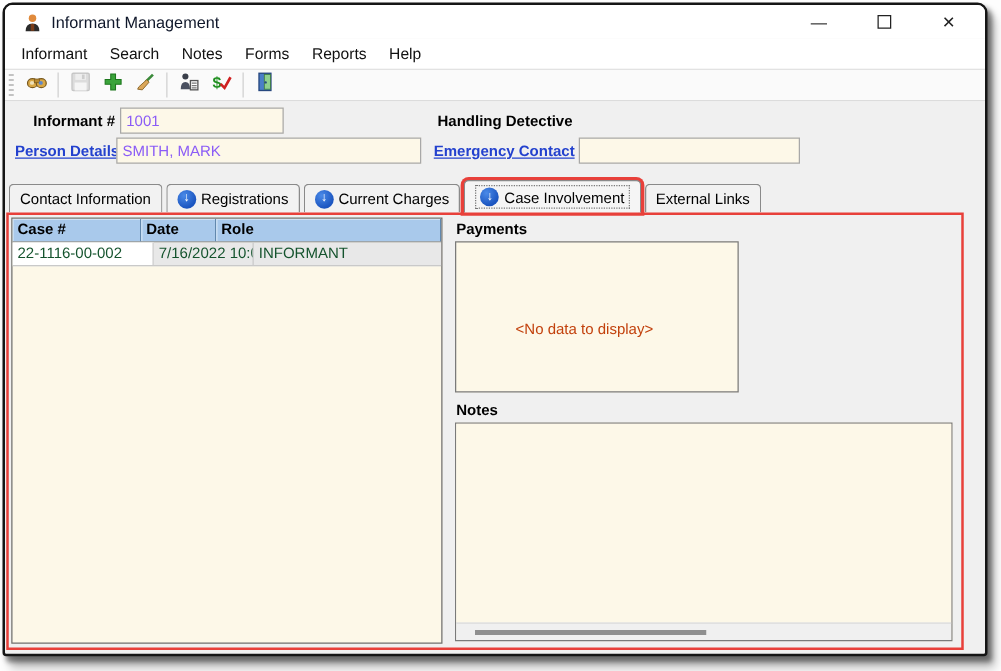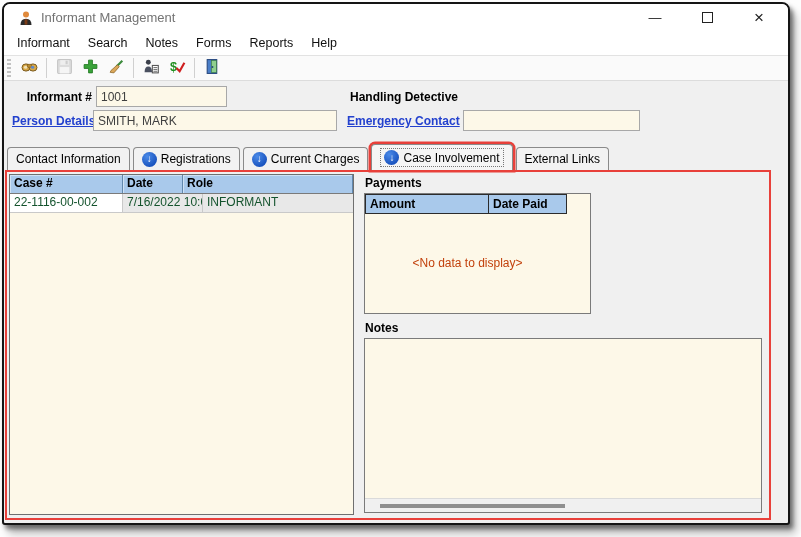--- a/index.html
+++ b/index.html
@@ -8,21 +8,21 @@
   .window {
     position:absolute; left:2px; top:2px; width:788px; height:523px;
     background:#f0f0f0; border:2px solid #151515;
     border-radius:8px 8px 3px 3px;
     box-shadow:3px 4px 4px rgba(0,0,0,.45), 6px 9px 8px rgba(0,0,0,.25);
   }
 
   
   .titlebar { position:absolute; left:0; top:0; right:0; height:27px; background:#ffffff; border-radius:6px 6px 0 0; display:flex; align-items:center; }
   .app-icon { width:16px; height:16px; margin:0 7px 0 14px; display:inline-block; }
-  .title-text { font-size:13px; color:#737373; }
+  .title-text { font-size:13px; color:#0f172a; }
   .win-controls { position:absolute; right:10px; top:0; height:27px; display:flex; align-items:center; gap:14px; }
   .win-btn { width:38px; height:24px; display:flex; align-items:center; justify-content:center; font-size:14px; color:#222; cursor:default; }
   .win-btn.min { font-size:13px; }
   .win-btn.max span { display:block; width:11px; height:11px; border:1.4px solid #222; }
   .win-btn.close { font-size:17px; }
 
   
   .menubar { position:absolute; left:0; top:27px; right:0; height:24px; background:#ffffff; display:flex; align-items:center; padding-left:4px; }
   .menu-item { font-size:12.5px; color:#111; padding:3px 9px; }
 
@@ -31,21 +31,21 @@
   .grip { width:4px; height:18px; margin-right:5px; background:repeating-linear-gradient(to bottom,#c2c2c2 0 2px, transparent 2px 4px); }
   .tool-btn { width:26px; height:22px; display:flex; align-items:center; justify-content:center; }
   .tool-btn svg { width:17px; height:17px; }
   .tool-btn.disabled { opacity:.5; filter:grayscale(1); }
   .tool-sep { width:1px; height:20px; background:#d0d0d0; margin:0 4px; }
 
   
   .formarea { position:absolute; left:0; top:77px; right:0; height:61px; background:#f0f0f0;padding-left:28px; }
   .flabel { position:absolute; font-size:12px; font-weight:bold; color:#000; text-align:right; white-space:nowrap; }
   .flink  { position:absolute; font-size:12px; font-weight:bold; color:#2341ce; text-decoration:underline; white-space:nowrap; cursor:pointer; }
-  .ffield { position:absolute; height:21px; background:#fdf8e8; border:1px solid #a8a8a8; font-family:"Liberation Sans",sans-serif; font-size:12px; color:#404040; padding:1px 4px; }
+  .ffield { position:absolute; height:21px; background:#fdf8e8; border:1px solid #a8a8a8; font-family:"Liberation Sans",sans-serif; font-size:12px; color:#8b5cf6; padding:1px 4px; }
   .combo  { position:absolute; height:21px; background:#fdf8e8; border:1px solid #a8a8a8; font-size:12px; color:#111; display:flex; align-items:center; padding-left:4px; }
   .combo .arrow { position:absolute; right:2px; top:2px; bottom:2px; width:15px; display:flex; align-items:center; justify-content:center; font-size:7px; color:#222; }
 
   
   .tabbar { position:absolute; left:3px; top:139px; right:0; height:27px; display:flex; align-items:flex-end; }
   .tab { display:flex; align-items:center; gap:4px; height:23px; padding:0 8px; margin-right:3px; background:#f2f2f2; border:1px solid #8a8a8a; border-bottom:none; border-radius:4px 4px 0 0; font-size:12px; color:#000; white-space:nowrap; }
   .tab.active { height:26px; background:#f5f5f5; position:relative; z-index:3; }
   .tab.annotated { box-shadow:0 0 0 2.5px #e8403a; }
   .tab-focus { display:flex; align-items:center; gap:4px; border:1px dotted #777; padding:1px 3px; }
   .tab-ico { width:15px; height:15px; border-radius:50%; background:radial-gradient(circle at 35% 30%, #4a8ae8, #1b55c0 70%); color:#fff; font-size:10px; font-weight:bold; display:flex; align-items:center; justify-content:center; line-height:1; flex:0 0 auto; }
@@ -196,38 +196,34 @@
     </div>
     <div class="tab">
       <span>External Links</span>
     </div>
   </div>
 
   <div class="content">
 
     <div class="case-panel">
       <div class="grid-header">
-        <div class="gh-cell" style="width:113px;">Case #</div>
+        <div class="gh-cell" style="width:103px;">Case #</div>
         <div class="gh-cell" style="width:60px;">Date</div>
         <div class="gh-cell" style="flex:1;">Role</div>
       </div>
       <div class="grid-row">
         <div class="gr-cell focused" style="width:113px;">22-1116-00-002</div>
         <div class="gr-cell" style="width:80px;">7/16/2022 10:0</div>
         <div class="gr-cell" style="flex:1; border-right:none;">INFORMANT</div>
       </div>
     </div>
 
     <div class="right-region">
       <span class="section-label" style="left:8px; top:4px;">Payments</span>
       <div class="payments-box">
-        <div class="pay-header">
-          <div class="ph-cell" style="width:124px;">Amount</div>
-          <div class="ph-cell" style="width:78px;">Date Paid</div>
-        </div>
         <div class="no-data">&lt;No data to display&gt;</div>
       </div>
 
       <span class="section-label" style="left:8px; top:149px;">Notes</span>
       <div class="notes-box">
         <textarea class="notes-input" style=""></textarea>
         <div class="hscroll">
           <div class="thumb"></div>
         </div>
       </div>

